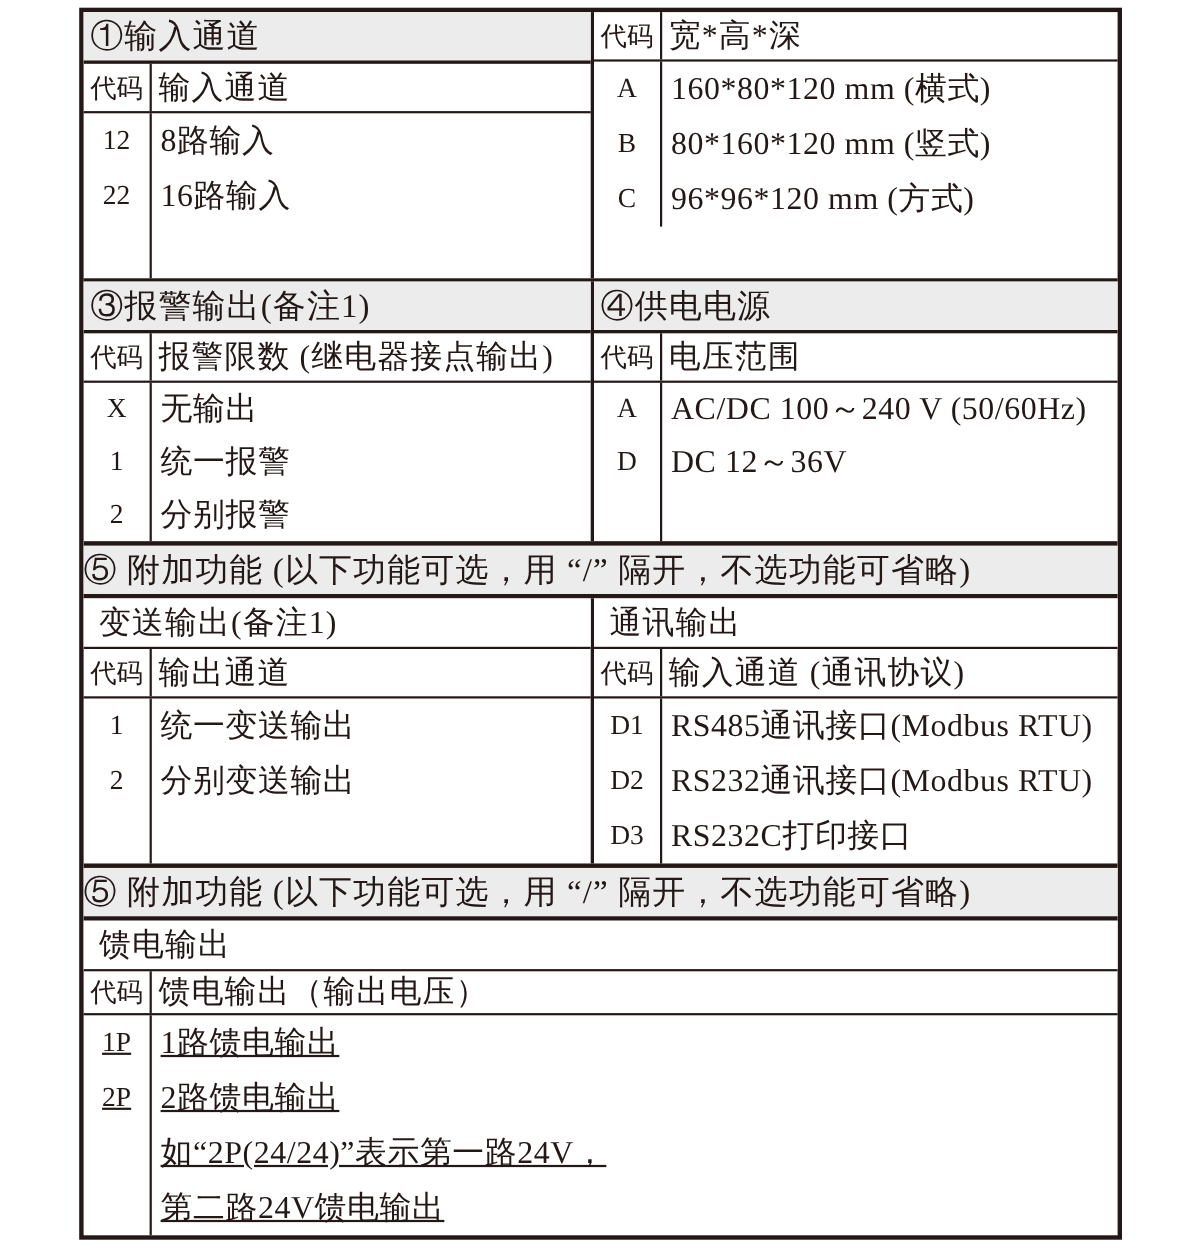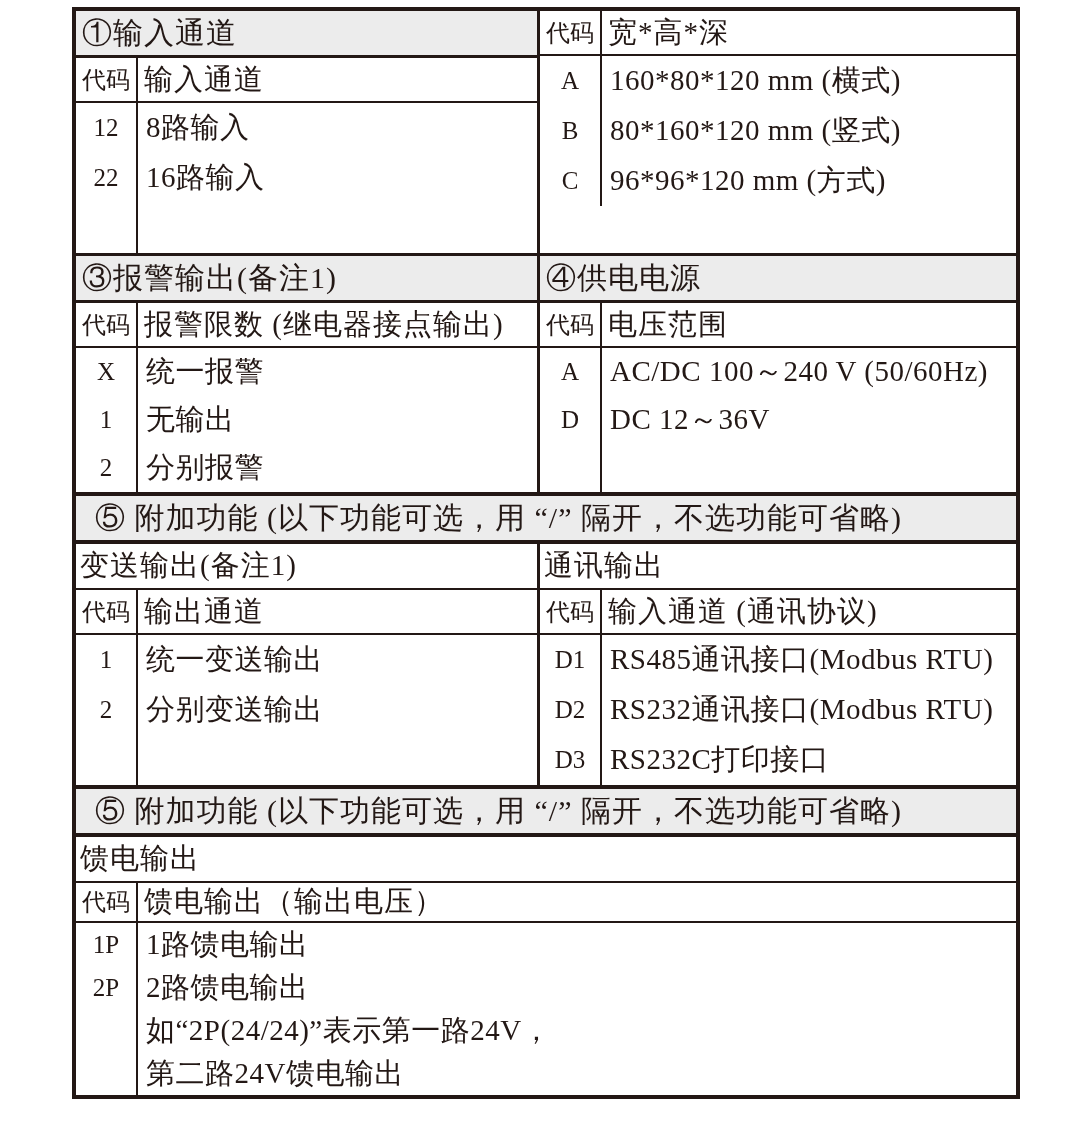--- a/index.html
+++ b/index.html
@@ -16,54 +16,54 @@
   .duo { display:flex; }
   .half-l { width:464px; border-right:3px solid #231815; }
   .half-r { flex:1; }
   .sec-title {
     height:47px; background:#ececec; border-bottom:3px solid #231815;
     display:flex; align-items:center; padding-left:6px;
     font-size:30px; letter-spacing:1px; white-space:nowrap;
   }
   .sub-label {
     height:46px; background:#ffffff; border-bottom:2px solid #231815;
-    display:flex; align-items:center; padding-left:4px;
+    display:flex; align-items:center; padding-left:14px;
     font-size:29px; letter-spacing:1px; white-space:nowrap;
   }
   .subhead { height:45px; border-bottom:2px solid #231815; display:flex; font-size:29px; }
   .subhead.short { height:40px; }
   .codeh {
     width:62px; border-right:2px solid #231815; flex:0 0 62px;
     display:flex; align-items:center; justify-content:center;
     font-size:24px; white-space:nowrap;
   }
   .desch {
     flex:1; display:flex; align-items:center; padding-left:6px;
     letter-spacing:1px; white-space:nowrap;
   }
   .data { display:flex; }
   .h150 { height:150px; }
   .h144 { height:144px; }
-  .h200 { height:172px; }
+  .h200 { height:200px;text-decoration:underline; }
   .codes { width:62px; flex:0 0 62px; border-right:2px solid #231815; display:flex; flex-direction:column; }
   .descs { flex:1; display:flex; flex-direction:column; }
   .cline {
     height:50px; display:flex; align-items:center; justify-content:center;
     font-size:25px; white-space:nowrap;
   }
   .dline {
     height:50px; display:flex; align-items:center; padding-left:8px;
     font-size:29px; letter-spacing:0.5px; white-space:nowrap;
   }
   .h144 .cline, .h144 .dline { height:48px; }
   .sep { height:3px; background:#231815; }
   .band {
     height:52px; background:#ececec;
     border-top:4px solid #231815; border-bottom:4px solid #231815;
-    display:flex; align-items:center; padding-left:19px;
+    display:flex; align-items:center; padding-left:0;
     font-size:30px; letter-spacing:1px; white-space:nowrap;
   }
 </style>
 </head>
 <body>
 
 <div class="tbl">
 
   <div class="duo">
     <div class="half-l">
@@ -112,22 +112,22 @@
         <div class="codeh">代码</div>
         <div class="desch">报警限数 (继电器接点输出)</div>
       </div>
       <div class="data h144">
         <div class="codes">
           <div class="cline">X</div>
           <div class="cline">1</div>
           <div class="cline">2</div>
         </div>
         <div class="descs">
+          <div class="dline">无输出</div>
           <div class="dline">统一报警</div>
-          <div class="dline">无输出</div>
           <div class="dline">分别报警</div>
         </div>
       </div>
     </div>
     <div class="half-r">
       <div class="sec-title">④供电电源</div>
       <div class="subhead">
         <div class="codeh">代码</div>
         <div class="desch">电压范围</div>
       </div>

